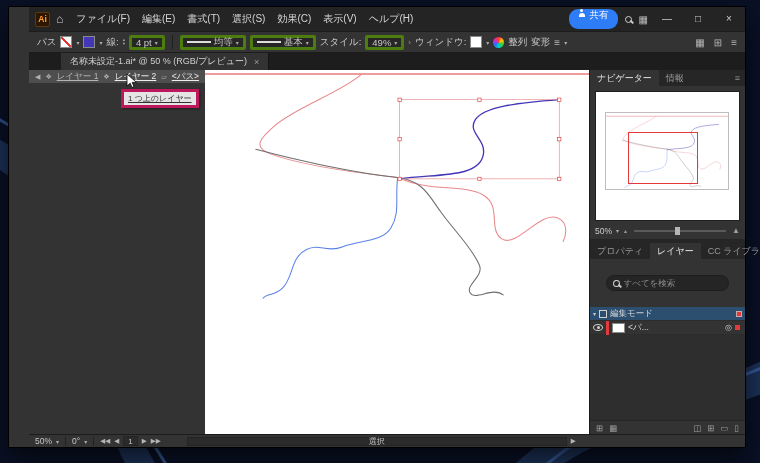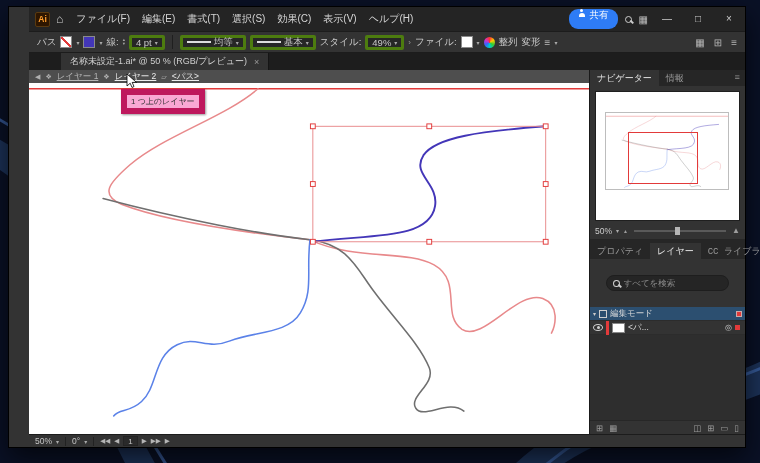--- a/index.html
+++ b/index.html
@@ -58,47 +58,47 @@
   .cb-right { margin-left:auto; display:flex; gap:9px; color:#b5b5b5; font-size:10px; }
 
   
   .tabrow { height:17px; background:#1d1d1d; display:flex; align-items:stretch; flex:0 0 auto; }
   .doc-tab { background:#333; display:flex; align-items:center; gap:7px; padding:0 9px;
     font-size:9px; color:#d0d0d0; border-right:1px solid #151515;margin-left:32px; }
   .tab-close { color:#9a9a9a; font-size:9px; }
 
   
   .main { flex:1; display:flex; min-height:0; }
-  .canvas-col { width:582px; display:flex; flex-direction:column; position:relative; }
+  .canvas-col { width:582px; display:flex; flex-direction:row; position:relative; }
   .iso-bar { height:13px; background:#4e4e4e; display:flex; align-items:center; gap:5px;
     padding:0 6px; font-size:8.5px; color:#b5b5b5; flex:0 0 auto; }
   .iso-icon { font-size:7px; color:#b0b0b0; }
   .iso-link { text-decoration:underline; }
   .iso-link.bright { color:#ededed; }
   .canvas { flex:1; background:#fff; position:relative; overflow:hidden; }
   svg.art { position:absolute; inset:0; }
 
   .p-red    { stroke:var(--accent-red,#e23a3a); }
   .p-salmon { stroke:var(--salmon,#e8898b); }
   .p-gray   { stroke:var(--path-gray,#6f6f6f); }
   .p-blue   { stroke:var(--path-blue,#5b82e8); }
   .p-indigo { stroke:var(--path-indigo,#4336b8); }
   .selrect  { fill:none; stroke:var(--salmon,#e8898b); stroke-width:1; }
   .handle   { fill:#fff; stroke:var(--accent-red,#e23a3a); stroke-width:1; }
 
-  .tooltip { position:absolute; left:92px; top:19px; background:#f9a8d4;
-    border:6px solid #be185d; color:#333; font-size:8px; padding:1px 4px; z-index:5;
-    white-space:nowrap; box-shadow:1px 1px 2px rgba(0,0,0,.4); }
+  .tooltip { position:absolute; left:92px; top:19px; background:#e5e5e5;
+    border:3px solid #be185d; color:#333; font-size:8px; padding:1px 4px; z-index:5;
+    white-space:nowrap; box-shadow:1px 1px 2px rgba(0,0,0,.4);text-decoration:underline; }
   .cursor { position:absolute; left:97px; top:4px; z-index:6; }
 
   
   .right-col { width:156px; background:#2a2a2a; border-left:1px solid #1a1a1a;
     display:flex; flex-direction:column; }
   .ptabs { height:16px; background:#262626; display:flex; align-items:stretch;
-    font-size:9px; color:#9a9a9a; flex:0 0 auto;font-family:Liberation Mono, monospace; }
+    font-size:9px; color:#9a9a9a; flex:0 0 auto; }
   .ptab { padding:0 7px; display:flex; align-items:center; white-space:nowrap; }
   .ptab.active { background:#333; color:#e3e3e3; }
   .ptab-menu { margin-left:auto; padding:0 5px; color:#8f8f8f; font-size:9px;
     display:flex; align-items:center; }
 
   .nav-body { background:#333; padding:5px 5px 2px; flex:0 0 auto; }
   .thumb-box { background:#fff; height:130px; position:relative; border:1px solid #1f1f1f; }
   .ab-rect { position:absolute; left:9px; top:20px; width:124px; height:78px; border:1px solid #bdbdbd; }
   .mini-art { position:absolute; left:10px; top:23px; width:122px; height:74px; }
   .view-rect { position:absolute; left:32px; top:40px; width:70px; height:52px;
@@ -224,21 +224,21 @@
         <span class="line-sample"></span>
         <span>基本</span>
         <span class="caret">▾</span>
       </span>
     <span>スタイル:</span>
     <span class="cfield">
         <span>49%</span>
         <span class="caret">▾</span>
       </span>
     <span class="chev-more">›</span>
-    <span>ファイル:</span>
+    <span>ウィンドウ:</span>
     <span class="swatch style"></span>
       <span class="caret">▾</span>
     <span class="recolor"></span>
     <span>整列</span>
     <span>変形</span>
     <span class="mb-icon">≡</span>
       <span class="caret">▾</span>
     <div class="cb-right">
       <span>▦</span>
       <span>⊞</span>
@@ -360,16 +360,19 @@
     <span class="caret">▾</span>
     <span class="sb-div"></span>
     <span>0°</span>
     <span class="caret">▾</span>
     <span class="sb-div"></span>
     <span class="sb-nav">◀◀</span>
     <span class="sb-nav">◀</span>
     <span class="sb-box">1</span>
     <span class="sb-nav">▶</span>
     <span class="sb-nav">▶▶</span>
+    <div class="tool-field">
+      <span>選択</span>
+    </div>
     <span class="sb-nav">▶</span>
   </div>
 
 </div>
 
 </body></html>

